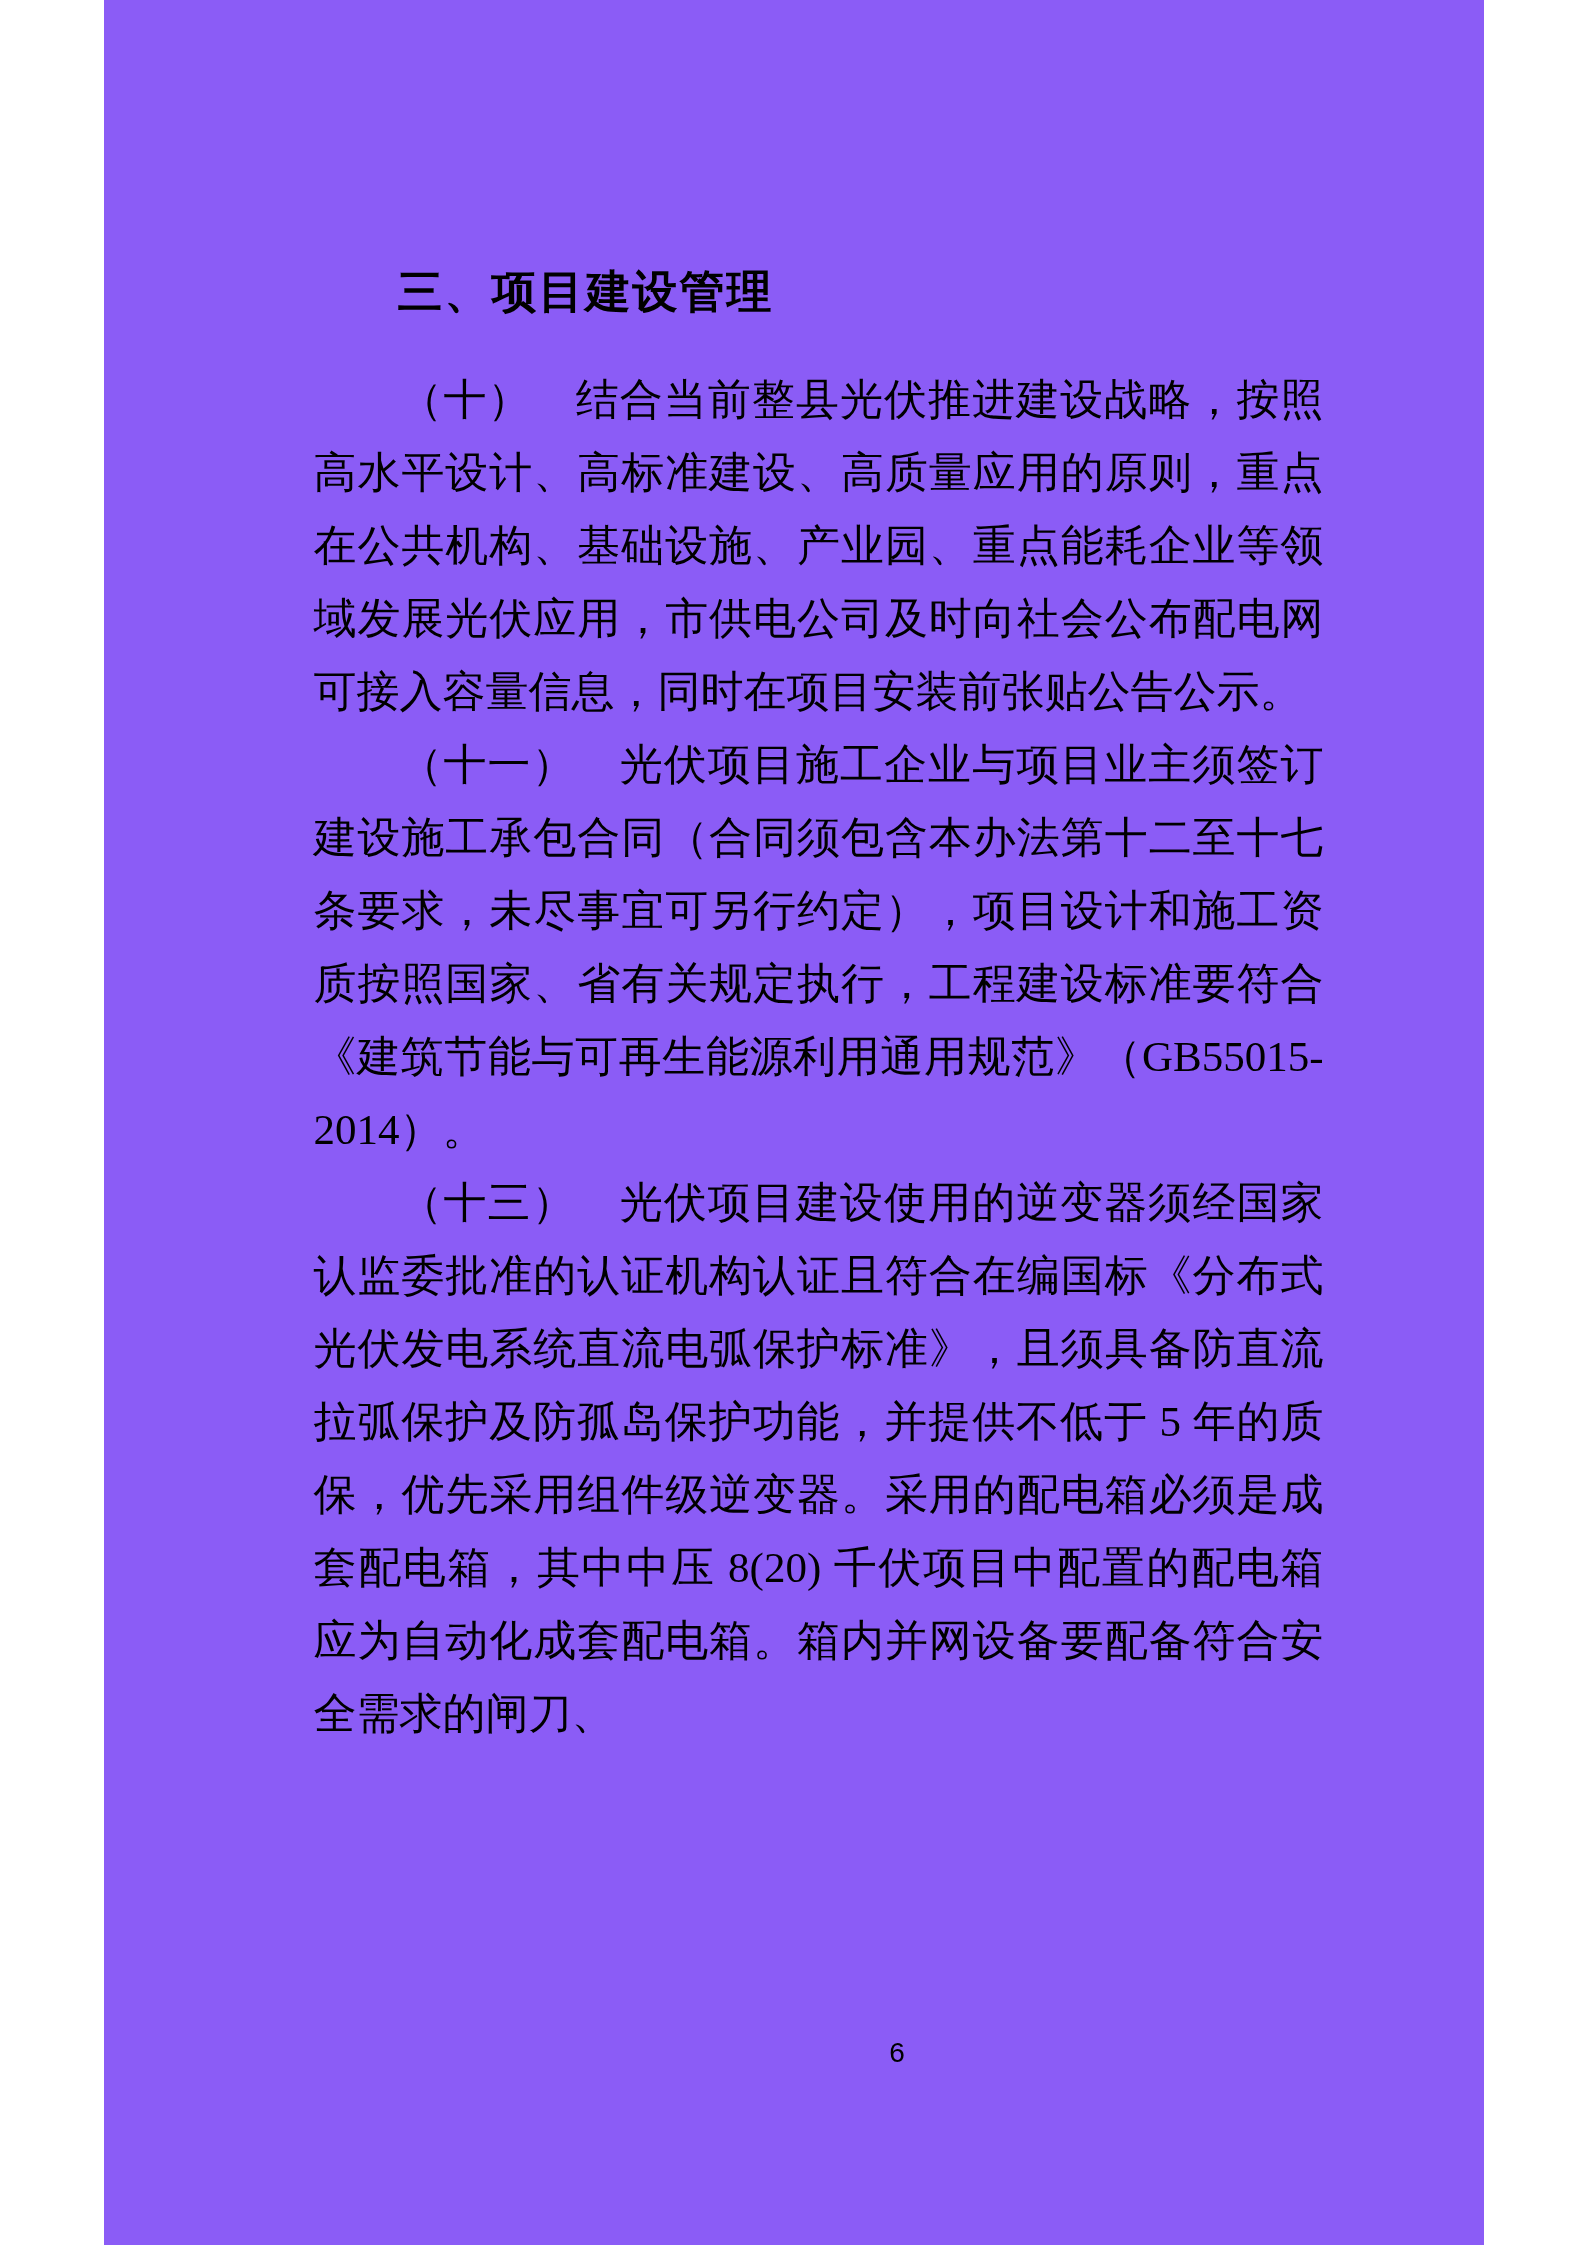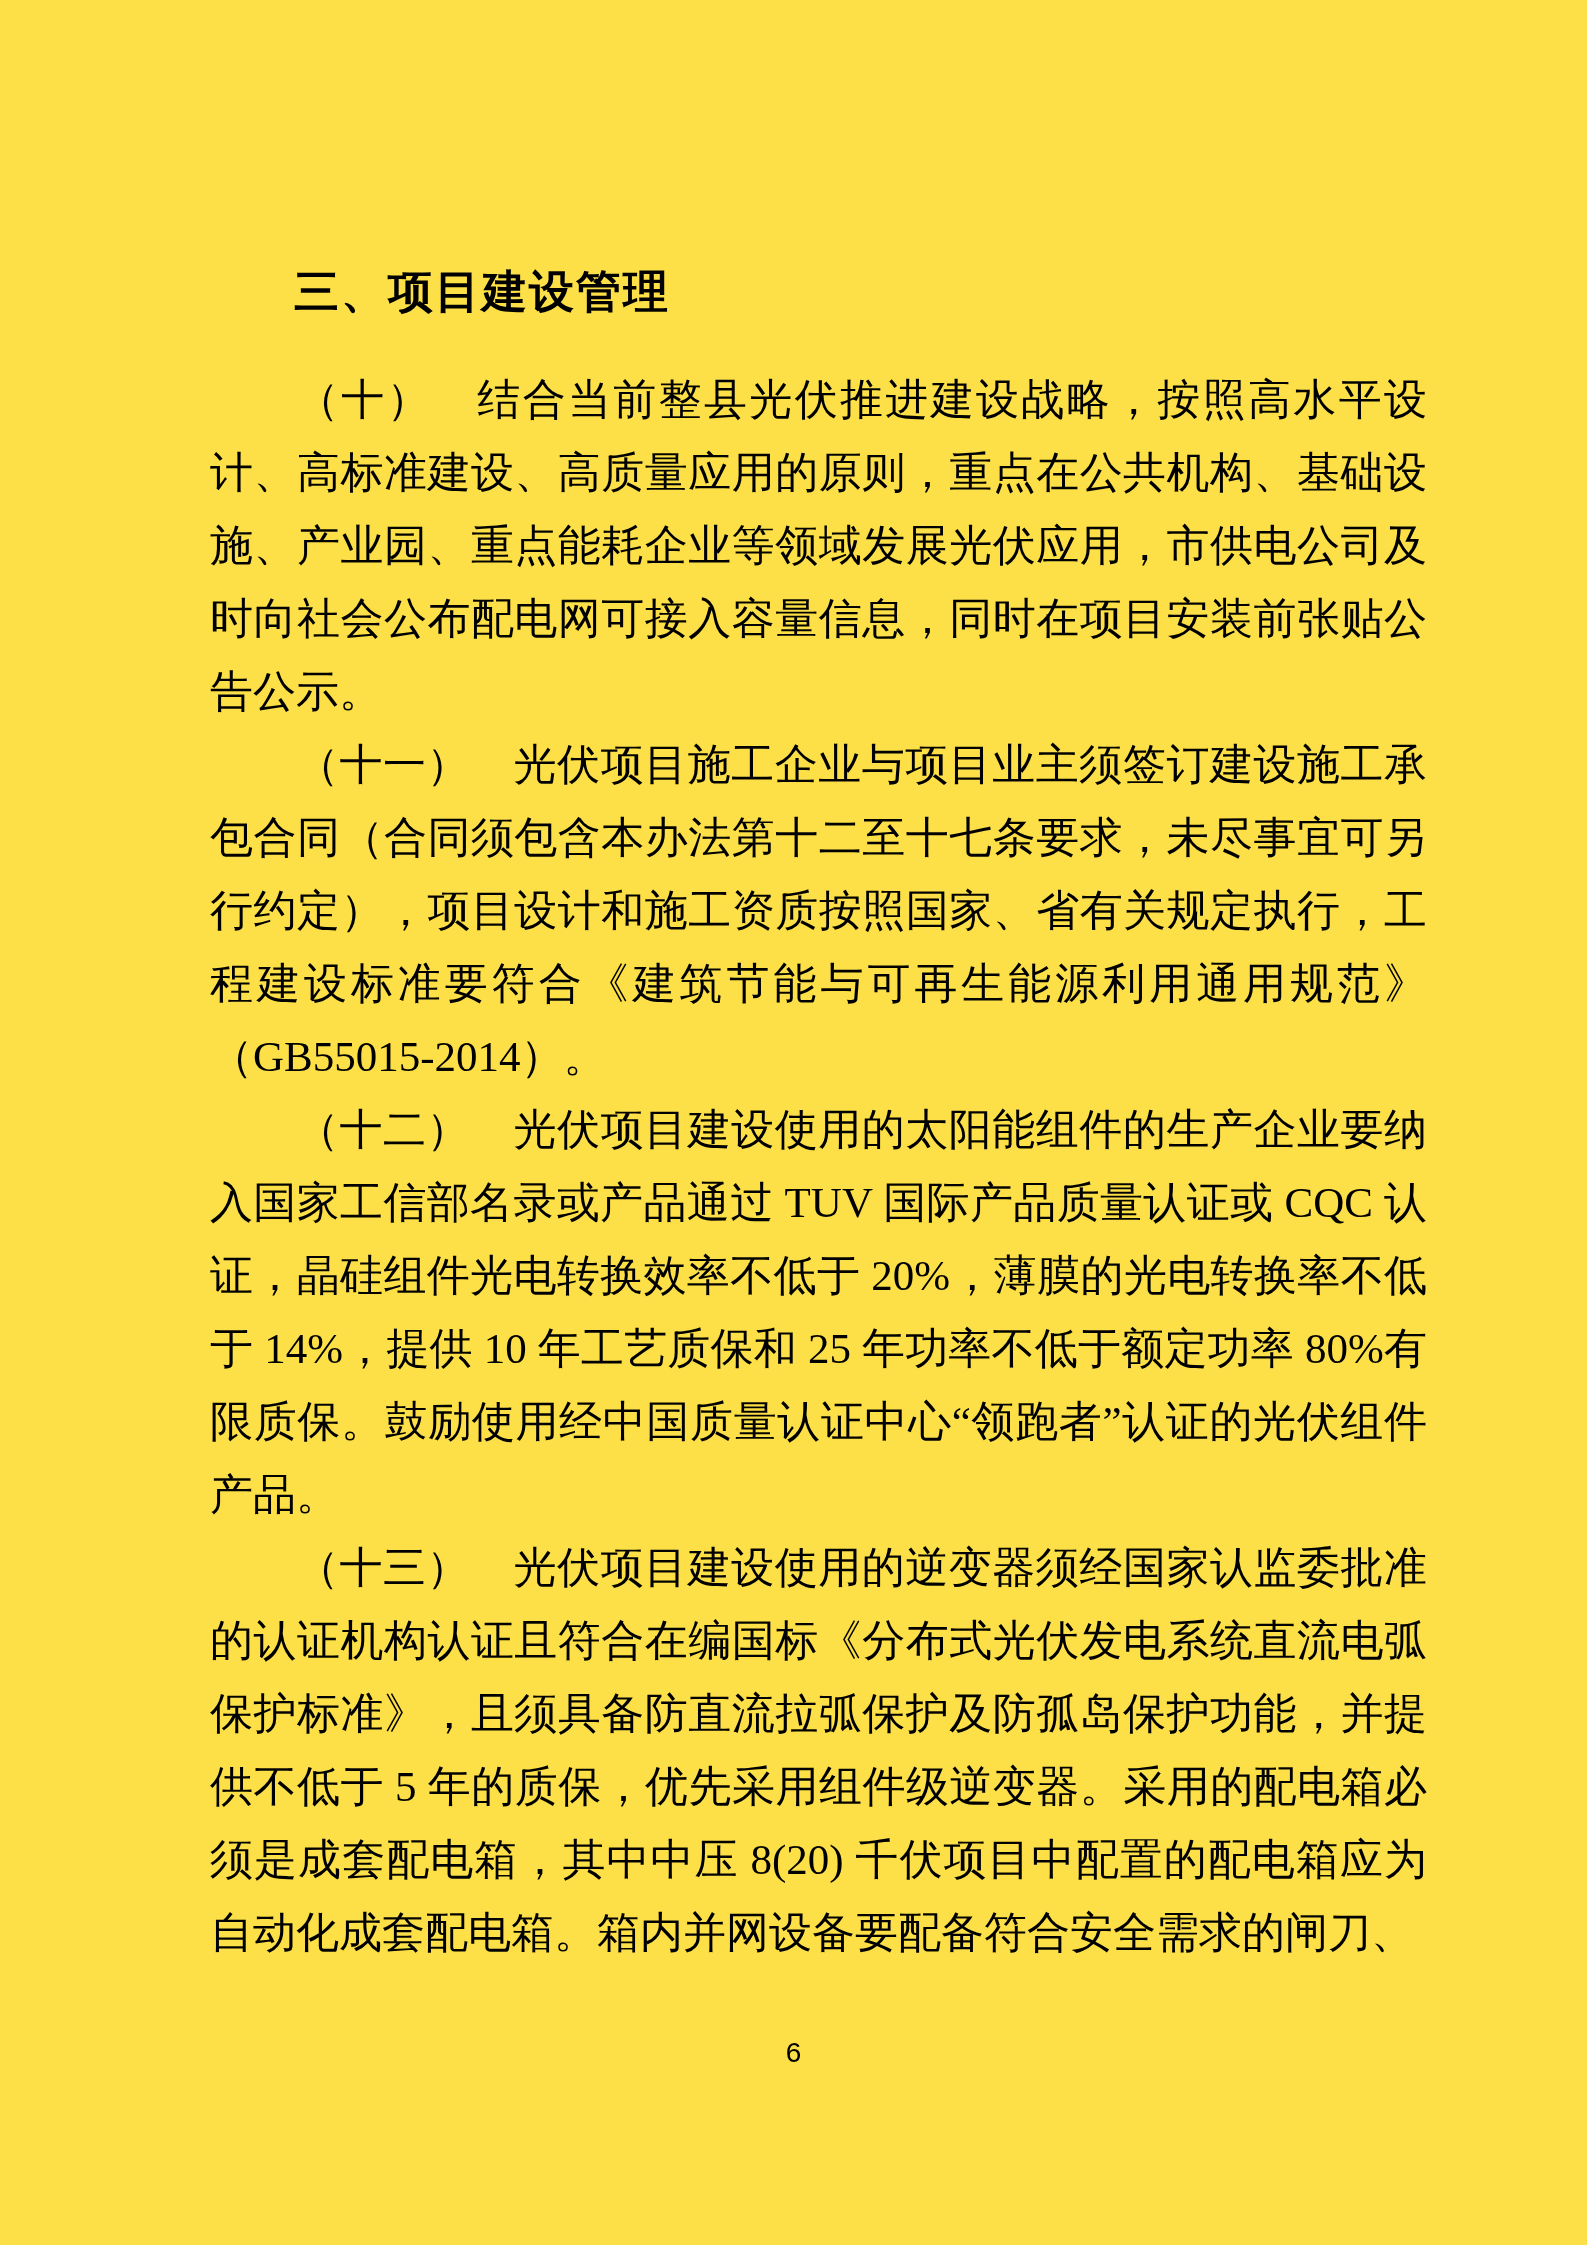--- a/index.html
+++ b/index.html
@@ -3,24 +3,24 @@
 <meta charset="utf-8">
 <style>
   * { box-sizing: border-box; }
   html, body {
     margin: 0;
     padding: 0;
     background: #ffffff;
   }
   .page {
     position: relative;
-    width: 1587px;
+    width: 1380px;
     height: 2245px;
     margin: 0 auto;
-    background: #fde047;
+    background: #8b5cf6;
     color: #000000;
     padding: 255px 160px 16px 210px;
     overflow: hidden;
     font-family: "Liberation Serif", "DejaVu Serif", serif;
   }
   .heading {
     margin: 0 0 35px 0;
     font-family: "Liberation Sans", "DejaVu Sans", sans-serif;
     font-size: 45px;
     font-weight: 700;
@@ -50,18 +50,17 @@
 </head>
 <body>
 
 <div class="page">
   <h1 class="heading">三、项目建设管理</h1>
 
   <p class="para">（十）　结合当前整县光伏推进建设战略，按照高水平设计、高标准建设、高质量应用的原则，重点在公共机构、基础设施、产业园、重点能耗企业等领域发展光伏应用，市供电公司及时向社会公布配电网可接入容量信息，同时在项目安装前张贴公告公示。</p>
 
   <p class="para">（十一）　光伏项目施工企业与项目业主须签订建设施工承包合同（合同须包含本办法第十二至十七条要求，未尽事宜可另行约定），项目设计和施工资质按照国家、省有关规定执行，工程建设标准要符合《建筑节能与可再生能源利用通用规范》（GB55015-2014）。</p>
 
-  <p class="para">（十二）　光伏项目建设使用的太阳能组件的生产企业要纳入国家工信部名录或产品通过 TUV 国际产品质量认证或 CQC 认证，晶硅组件光电转换效率不低于 20%，薄膜的光电转换率不低于 14%，提供 10 年工艺质保和 25 年功率不低于额定功率 80%有限质保。鼓励使用经中国质量认证中心“领跑者”认证的光伏组件产品。</p>
 
   <p class="para">（十三）　光伏项目建设使用的逆变器须经国家认监委批准的认证机构认证且符合在编国标《分布式光伏发电系统直流电弧保护标准》，且须具备防直流拉弧保护及防孤岛保护功能，并提供不低于 5 年的质保，优先采用组件级逆变器。采用的配电箱必须是成套配电箱，其中中压 8(20) 千伏项目中配置的配电箱应为自动化成套配电箱。箱内并网设备要配备符合安全需求的闸刀、</p>
 
   <div class="page-number">6</div>
 </div>
 
 </body></html>

